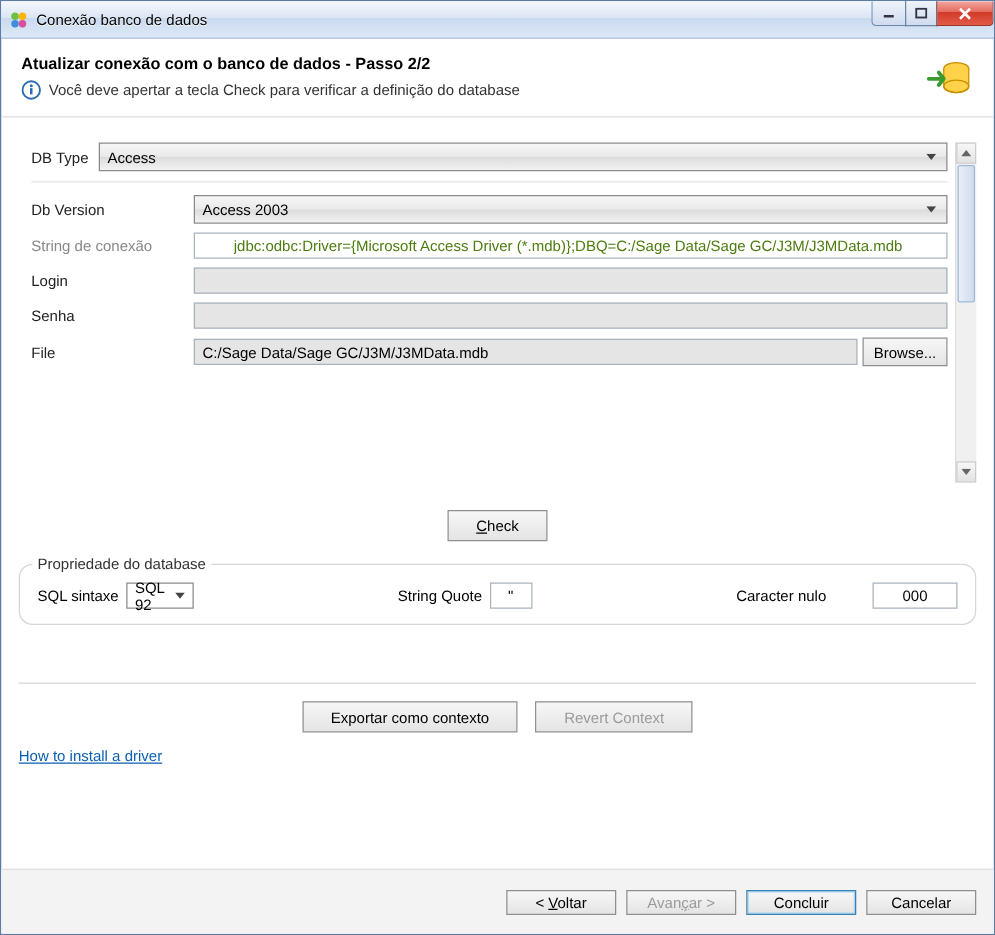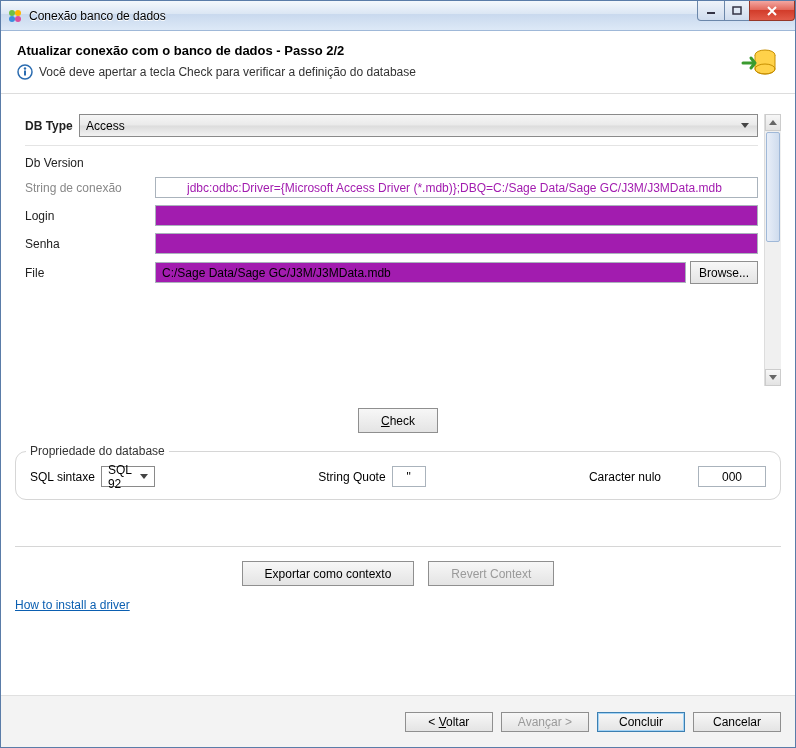--- a/index.html
+++ b/index.html
@@ -104,48 +104,48 @@
   }
 
   .form-row {
     display: flex;
     align-items: center;
     margin-bottom: 7px;
   }
   .form-row.top { padding-bottom: 8px; border-bottom: 1px solid #e4e4e4; margin-bottom: 10px; }
   .form-label { width: 130px; color: #222; font-size: 12px; }
   .form-label.disabled { color: #888; }
-  .form-label.short { width: 54px; font-weight: bold; }
+  .form-label.short { width: 54px; }
 
   .select-ctl, .combo-ctl {
     flex: 1;
     height: 23px;
     border: 1px solid #8a8a8a;
     background: linear-gradient(to bottom,#f6f6f6 0%, #eaeaea 48%, #dcdcdc 52%, #f2f2f2 100%);
     display: flex; align-items: center;
     padding: 0 4px 0 6px;
     font-size: 12px;
     position: relative;
   }
   .select-arrow {
     width: 16px;
     display: flex; align-items:center; justify-content:center;
   }
 
   .text-input {
     flex: 1;
     height: 21px;
     border: 1px solid #aab3bc;
-    background: #a21caf;
+    background: #e5e5e5;
     padding: 0 6px;
     font-size: 12px;
     font-family: inherit;
     outline: none;
   }
-  .text-input[readonly] { background:#fff; color:#a21caf;padding-left:31px; }
+  .text-input[readonly] { background:#fff; color:#4d7c0f;padding-left:31px; }
 
   .browse-btn {
     height: 23px;
     border: 1px solid #8f8f8f;
     background: linear-gradient(to bottom,#f7f7f7,#e4e4e4);
     padding: 0 8px;
     margin-left: 4px;
     font-size: 12px;
     cursor: pointer;
   }
@@ -285,20 +285,28 @@
             <span class="select-arrow">
               <svg width="8" height="6">
                   <path d="M0 0 L8 0 L4 5 Z" fill="#444"></path>
                 </svg>
             </span>
           </div>
         </div>
 
         <div class="form-row">
           <div class="form-label">Db Version</div>
+          <div class="select-ctl">
+            <span style="flex:1">Access 2003</span>
+            <span class="select-arrow">
+              <svg width="8" height="6">
+                  <path d="M0 0 L8 0 L4 5 Z" fill="#444"></path>
+                </svg>
+            </span>
+          </div>
         </div>
 
         <div class="form-row">
           <div class="form-label disabled">String de conexão</div>
           <input class="text-input" readonly="" value="jdbc:odbc:Driver={Microsoft Access Driver (*.mdb)};DBQ=C:/Sage Data/Sage GC/J3M/J3MData.mdb" style="">
         </div>
 
         <div class="form-row">
           <div class="form-label">Login</div>
           <input class="text-input" value="" style="">

